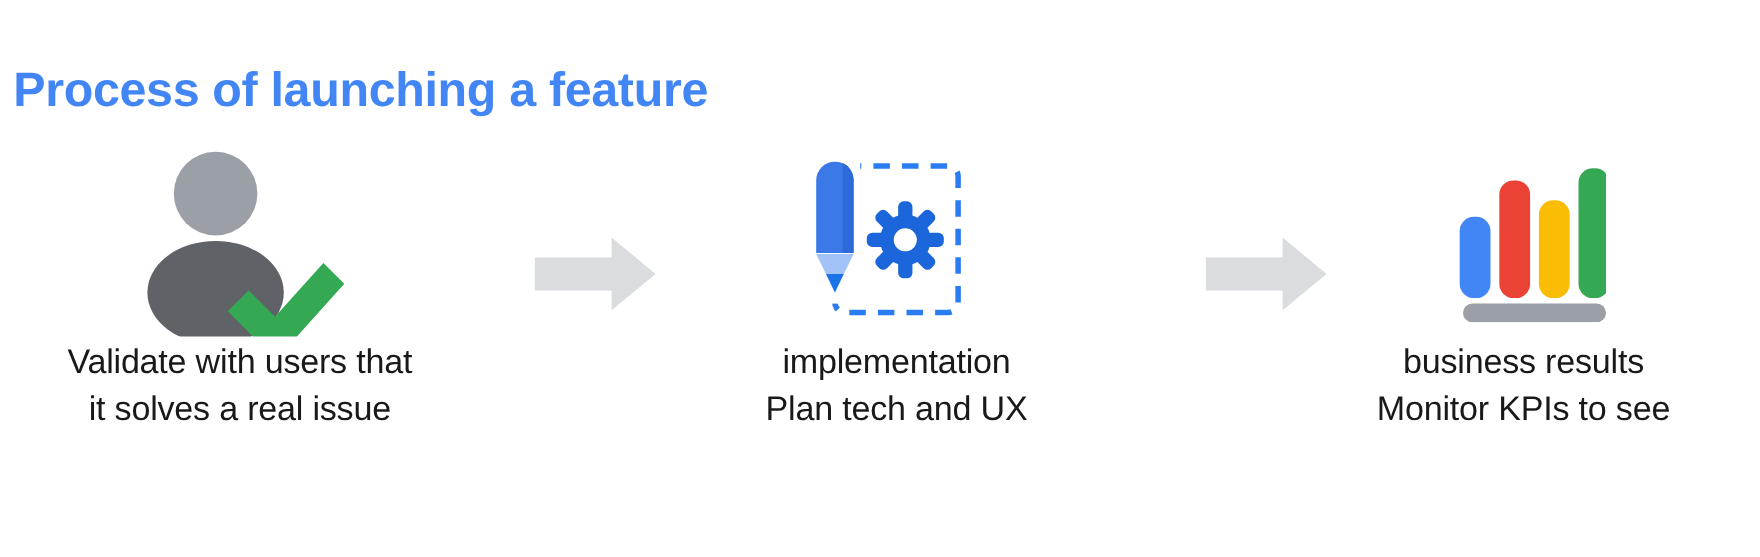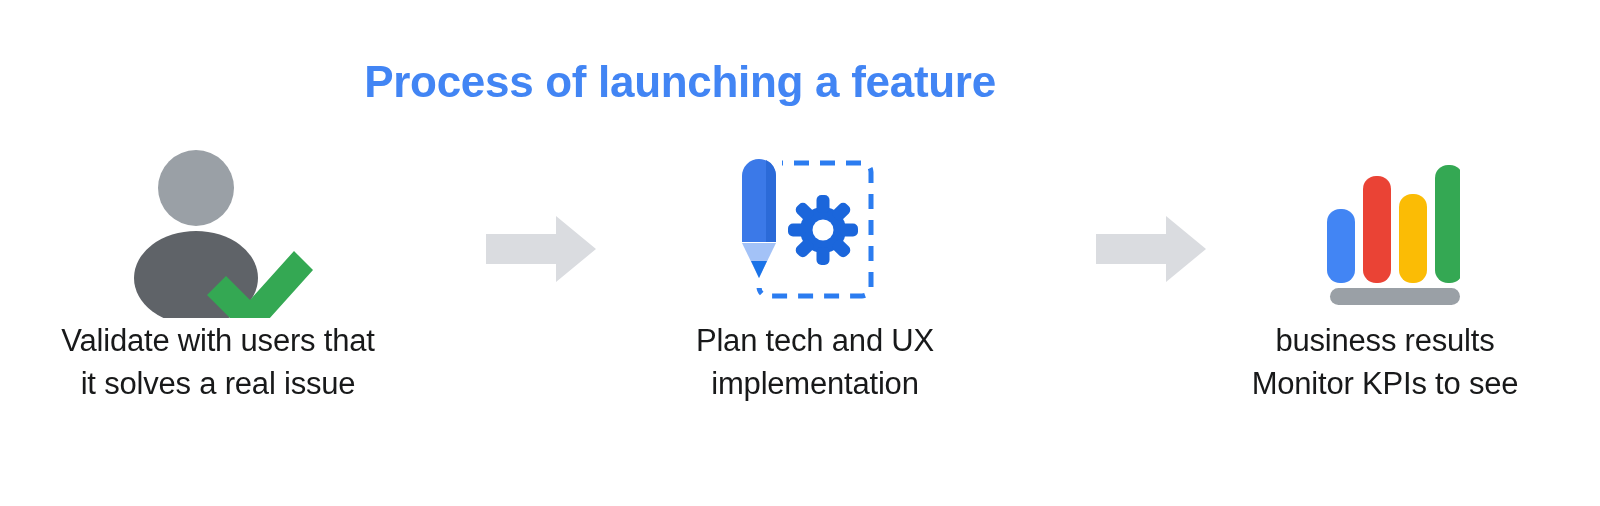--- a/index.html
+++ b/index.html
@@ -19,34 +19,33 @@
     position: relative;
     width: 1600px;
     height: 506px;
     background: #ffffff;
   }
 
   
   .title {
     position: absolute;
     top: 57px;
-    left: 0;
+    left: 12px;
     width: 1360px;
-    text-align: center;
     font-size: 44px;
     font-weight: bold;
     letter-spacing: -0.3px;
     color: #4285F4;
     white-space: nowrap;
   }
 
   
   .steps {
     position: absolute;
-    top: 140px;
+    top: 128px;
     left: 0;
     width: 1573px;
     height: 320px;
   }
 
   .step {
     position: absolute;
     width: 430px;
     top: 0;
     text-align: center;
@@ -134,22 +133,22 @@
 
           <path d="M12 22 a17 17 0 0 1 34 0 L46 88 L12 88 Z" fill="#3B79E8"></path>
           <path d="M36 6 a17 17 0 0 1 10 16 L46 88 L36 88 Z" fill="#2B6AD8"></path>
 
           <path d="M12 89 L46 89 L29 124 Z" fill="#A3C2F7"></path>
 
           <path d="M21 107 L37 107 L29 124 Z" fill="#1A73E8"></path>
         </svg>
       </div>
       <div class="caption">
+        <span class="ln">implementation</span>
         <span class="ln">Plan tech and UX</span>
-        <span class="ln">implementation</span>
       </div>
     </div>
 
     <div class="step step-3">
       <div class="icon-area">
         <svg width="150" height="150" viewBox="0 0 150 150">
           <rect x="17" y="54" width="28" height="74" rx="13" fill="#4285F4"></rect>
           <rect x="53" y="21" width="28" height="107" rx="13" fill="#EA4335"></rect>
           <rect x="89" y="39" width="28" height="89" rx="13" fill="#FBBC05"></rect>
           <rect x="125" y="10" width="28" height="118" rx="13" fill="#34A853"></rect>

